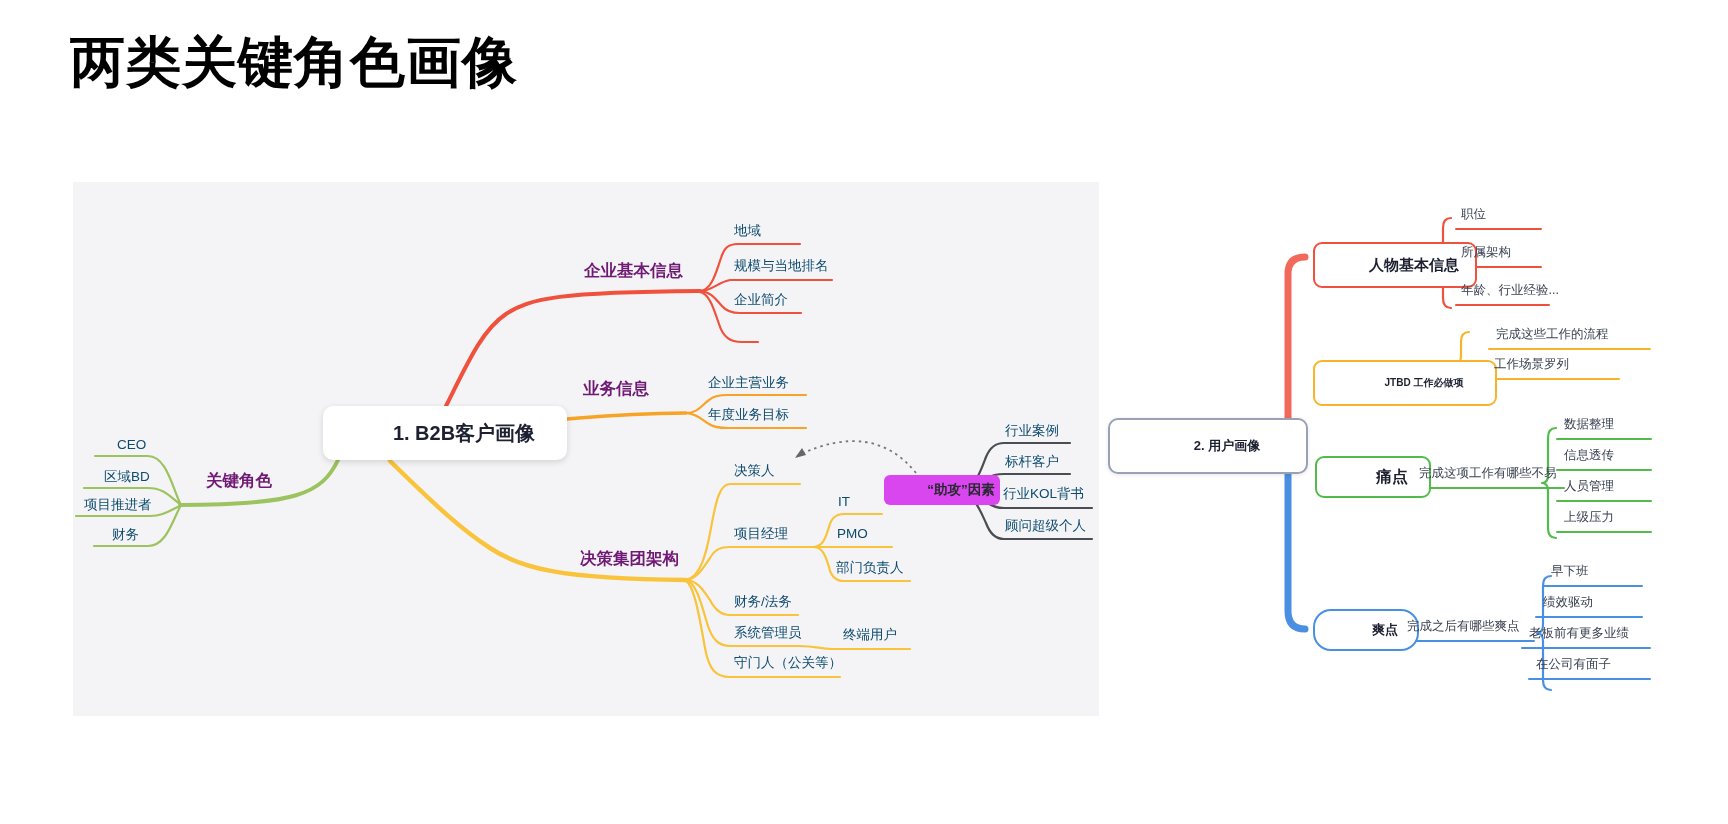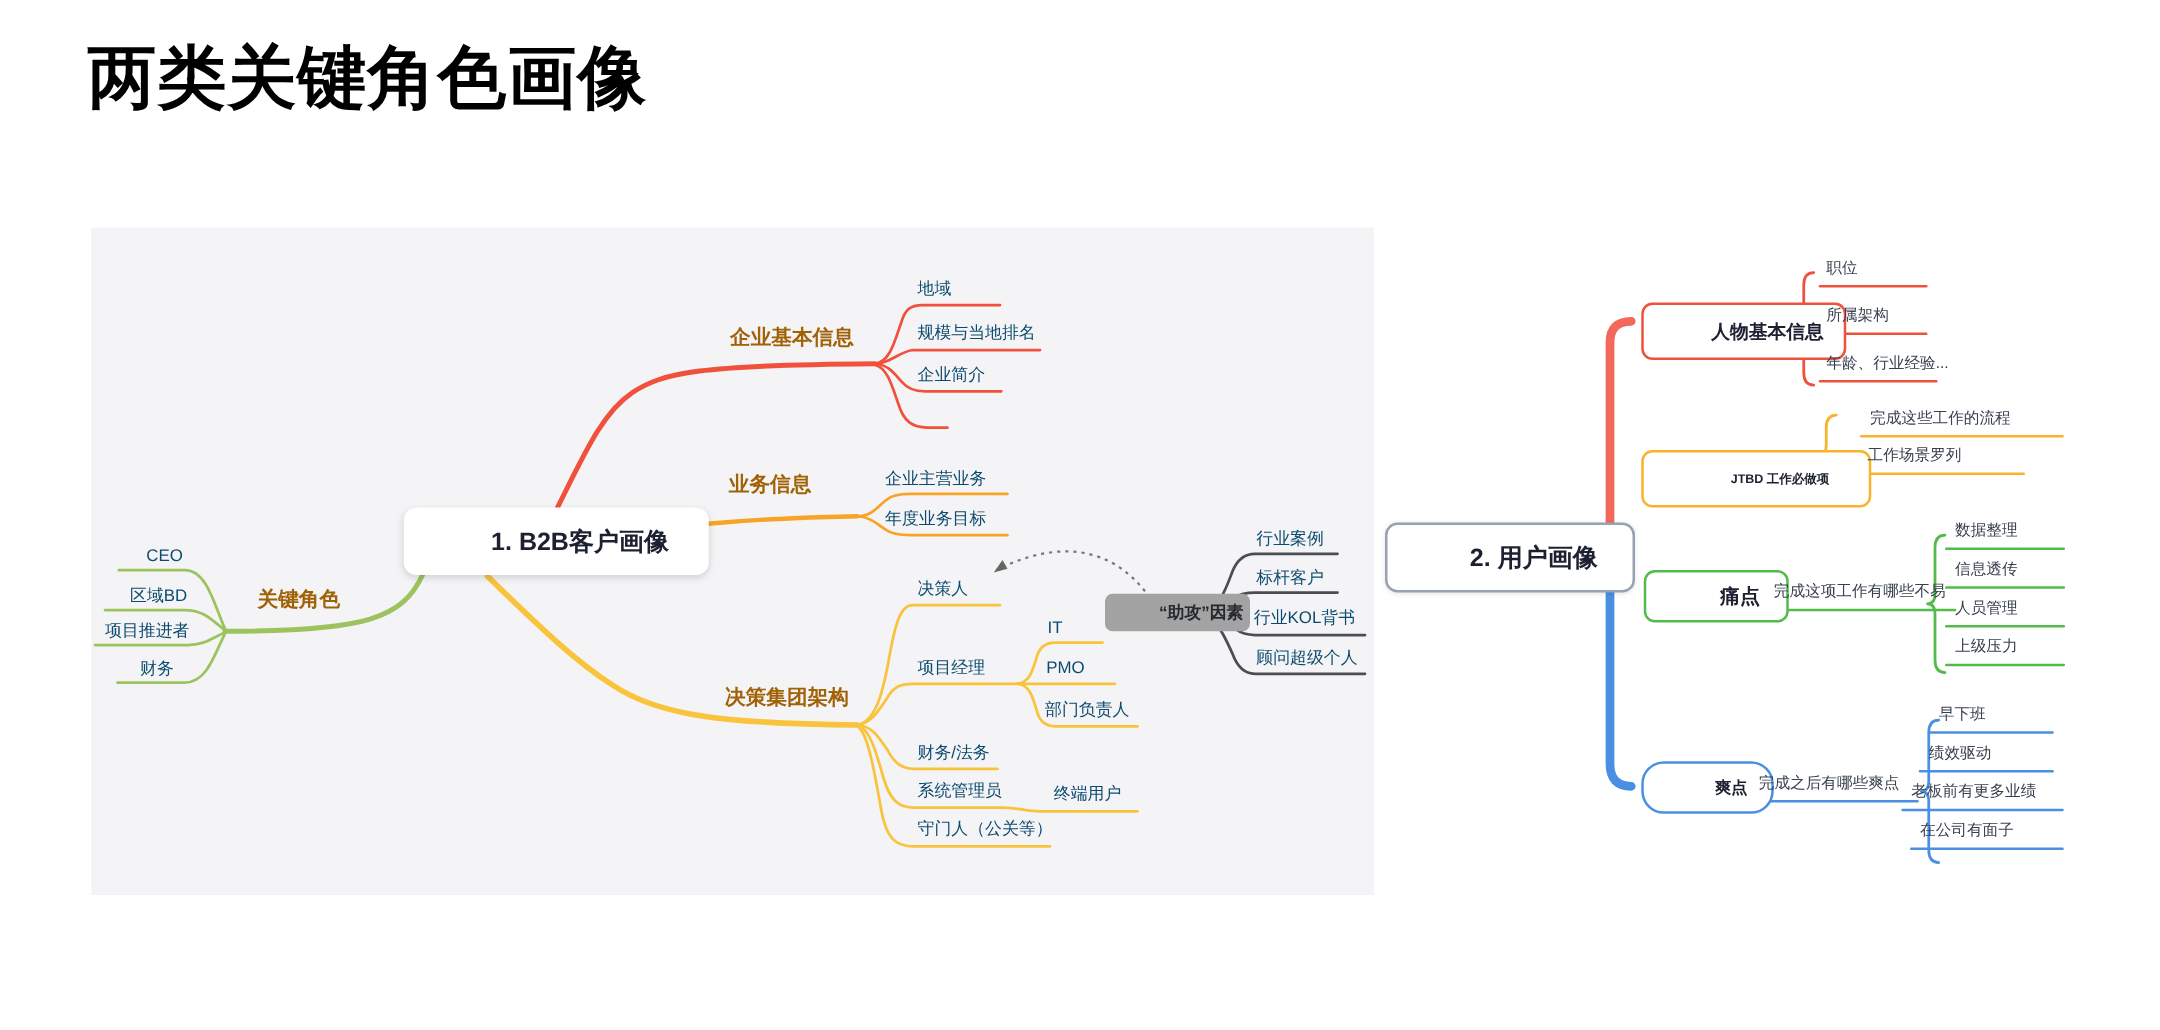--- a/index.html
+++ b/index.html
@@ -4,26 +4,26 @@
 <style>
   html,body{margin:0;padding:0;background:#ffffff;}
   body{width:1728px;height:824px;position:relative;overflow:hidden;
        font-family:"Liberation Sans","DejaVu Sans",sans-serif;}
   .abs{position:absolute;}
   #panel{left:73px;top:182px;width:1026px;height:534px;background:#f4f4f6;}
   #title{left:70px;top:26px;font-size:55px;font-weight:bold;color:#000;letter-spacing:1px;white-space:nowrap;}
   svg.layer{position:absolute;left:0;top:0;pointer-events:none;}
   .lbl{position:absolute;font-size:13.5px;color:#0c4a6e;white-space:nowrap;line-height:1.2;}
   .lbl2{position:absolute;font-size:12.5px;color:#394050;white-space:nowrap;line-height:1.2;}
-  .blab{position:absolute;font-size:16.5px;font-weight:bold;color:#a16207;white-space:nowrap;line-height:1.2;}
+  .blab{position:absolute;font-size:16.5px;font-weight:bold;color:#701a75;white-space:nowrap;line-height:1.2;}
   .nodebox{position:absolute;display:flex;align-items:center;justify-content:center;
            background:#fff;border-radius:10px;font-weight:bold;color:#1c2030;white-space:nowrap;padding-left:38px;}
   #root1{left:323px;top:406px;width:206px;height:54px;font-size:20px;box-shadow:0 2px 6px rgba(0,0,0,.14);}
-  #root2{left:1108px;top:418px;width:158px;height:52px;font-size:20px;border:2.5px solid #98a2b4;box-shadow:0 1px 4px rgba(0,0,0,.10);}
-  #assistNode{left:884px;top:475px;width:78px;height:30px;background:#a3a3a3;border-radius:6px;font-size:13.5px;color:#26292e;}
+  #root2{left:1108px;top:418px;width:158px;height:52px;font-size:13px;border:2.5px solid #98a2b4;box-shadow:0 1px 4px rgba(0,0,0,.10);}
+  #assistNode{left:884px;top:475px;width:78px;height:30px;background:#d946ef;border-radius:6px;font-size:13.5px;color:#26292e;}
   #personaBox{left:1313px;top:242px;width:122px;height:42px;border:2.5px solid #f0513c;border-radius:9px;font-size:15px;}
   #jtbdBox{left:1313px;top:344px;width:142px;height:42px;border:2.5px solid #f9b32b;border-radius:9px;font-size:10px;margin-top:16px;}
   #painBox{left:1315px;top:456px;width:74px;height:38px;border:2.5px solid #52bb49;border-radius:9px;font-size:16px;}
   #gainBox{left:1313px;top:609px;width:64px;height:38px;border:2.5px solid #4a90e2;border-radius:18px;font-size:13px;}
 </style>
 </head>
 <body>
 
 <div class="abs" id="title">两类关键角色画像</div>
 

